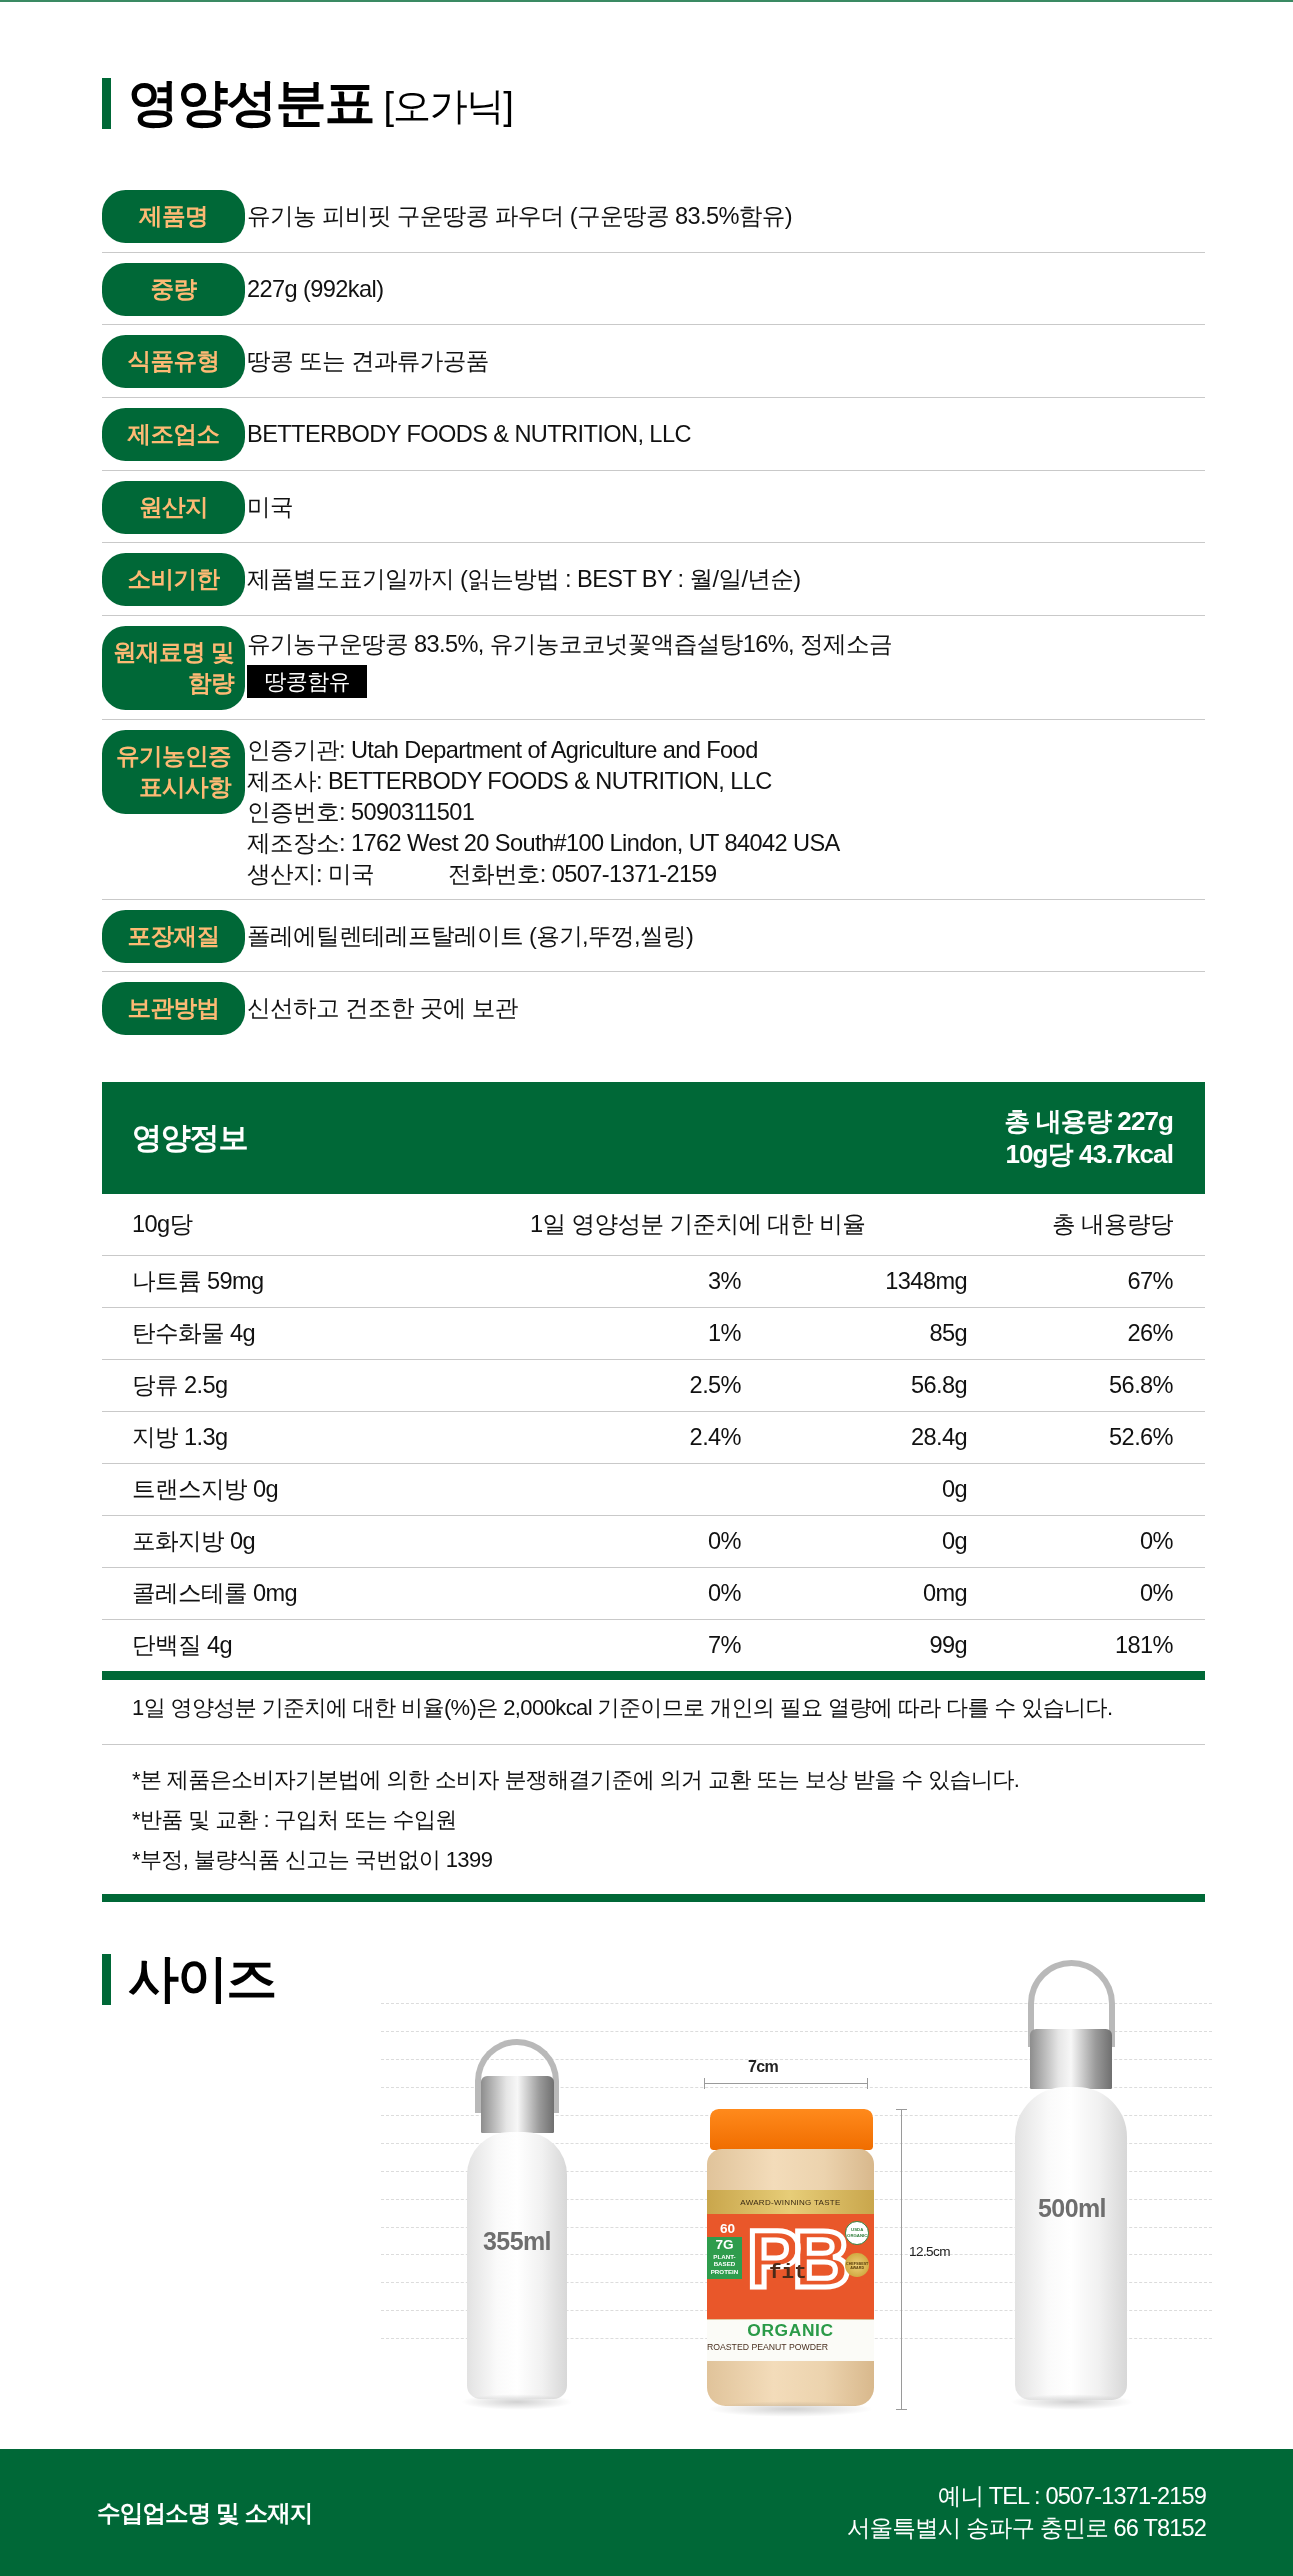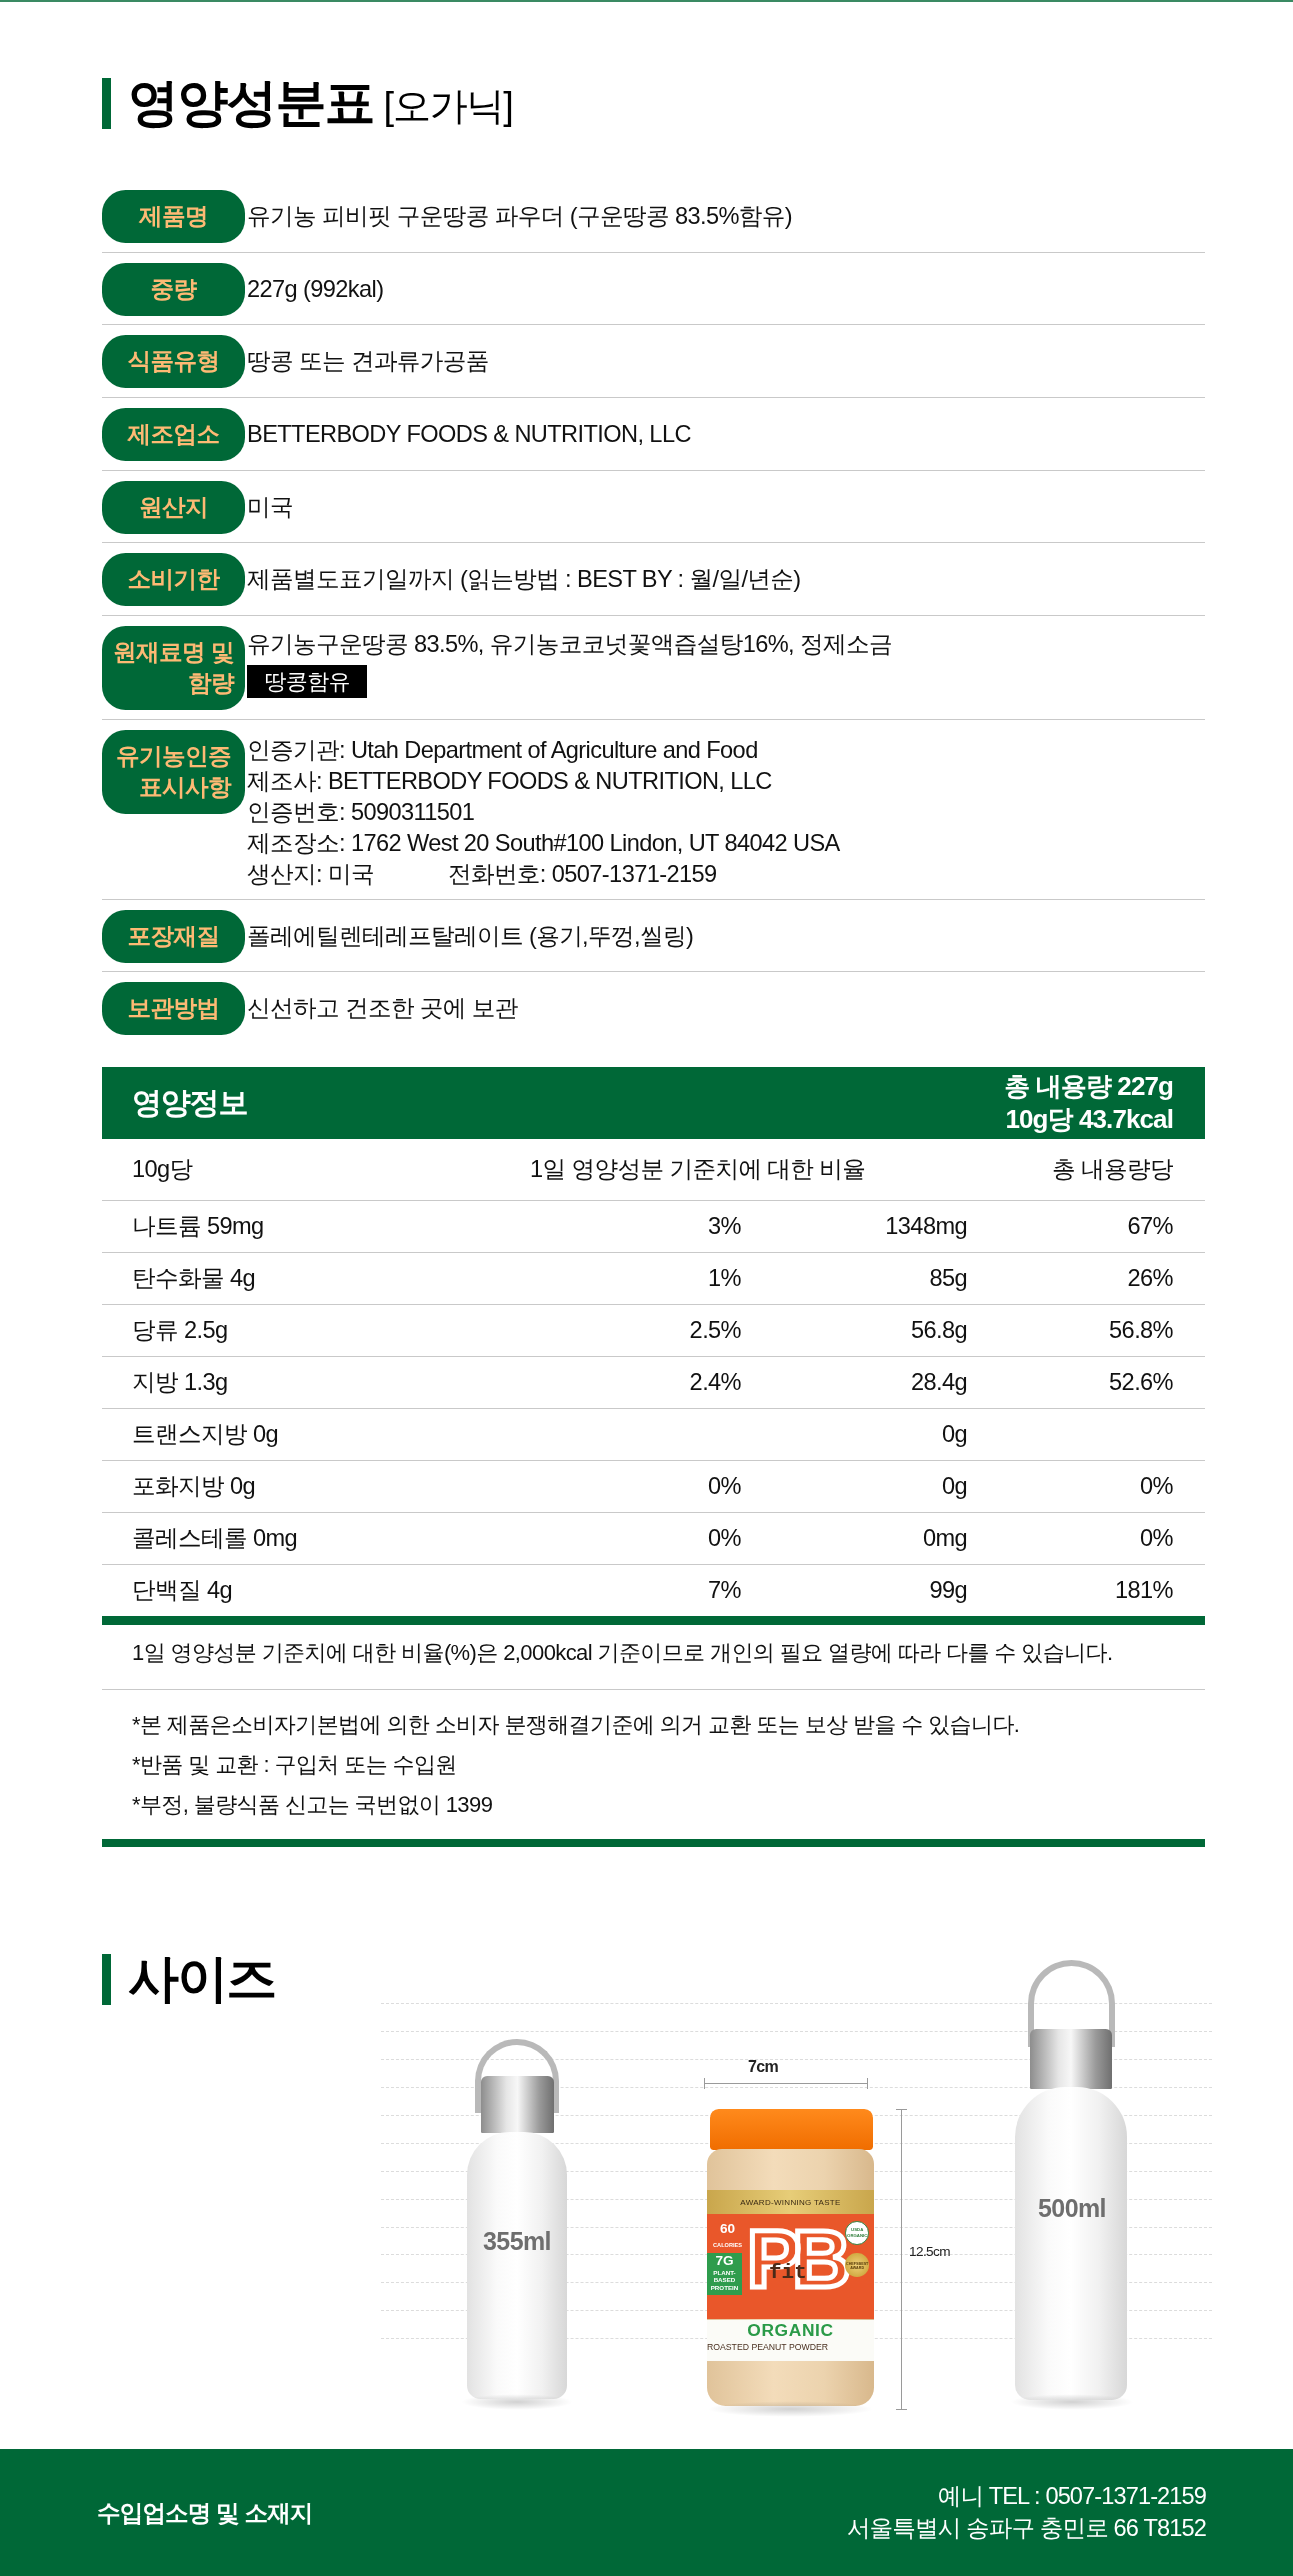--- a/index.html
+++ b/index.html
@@ -17,21 +17,21 @@
   .info-row.last { border-bottom: none; }
   .pill { flex: 0 0 143px; min-height: 53px; background: #006837; color: #fdba74; border-radius: 23.6px;
           display: flex; align-items: center; justify-content: center; text-align: right;
           font-size: 23.6px; font-weight: 700; line-height: 31px; padding: 5px 6.2px; letter-spacing: -0.6px; }
   .val { margin-left: 2px; font-size: 23.6px; line-height: 31px; color: #111; letter-spacing: -0.6px; padding-top: 11px; }
   .val .line { display: block; }
   .tag { display: inline-block; background: #000; color: #fff; font-size: 22px; padding: 1.2px 17.4px; margin-top: 5px; line-height: 31px; }
   .sp { display: inline-block; width: 74px; }
 
   .nutri { position: absolute; left: 102px; top: 1067px; width: 1103px; }
-  .nutri-head { height: 72px; background: #006837; color: #fff; display: flex; justify-content: space-between; align-items: center; padding: 0 32px 0 30px; }
+  .nutri-head { height: 112px; background: #006837; color: #fff; display: flex; justify-content: space-between; align-items: center; padding: 0 32px 0 30px; margin-top: 15px; }
   .nutri-head .ttl { font-size: 30px; font-weight: 700; letter-spacing: -1.2px; }
   .nutri-head .rt { text-align: right; font-size: 26px; font-weight: 700; line-height: 33px; letter-spacing: -0.9px; }
   .ntable { width: 100%; border-collapse: collapse; }
   .ntable td { font-size: 23.6px; letter-spacing: -0.6px; height: 52px; border-bottom: 1.9px solid #c9c9c9; color: #111; }
   .ntable tr.hdr td { height: 61px; }
   .ntable td.c1 { padding-left: 30px; width: 347px; }
   .ntable td.c2 { text-align: right; width: 292px; }
   .ntable td.c3 { text-align: right; width: 226px; }
   .ntable td.c4 { text-align: right; padding-right: 32px; }
   .ntable tr.hdr td.c2 { text-align: left; padding-left: 81px; }
@@ -266,21 +266,21 @@
     <div class="lid" style="width:163px; height:41px;"></div>
     <div class="glass" style="width:167px; height:257px; top:40px;"></div>
     <div class="band" style="width:167px; top:81px; height:25px; line-height:25px; font-size:8px;">AWARD-WINNING TASTE</div>
     <div class="label" style="width:167px; top:105px; height:105px;"></div>
     <div class="pb" style="left:40px; top:107px; font-size:81px; line-height:87px;">PB</div>
     <div class="fit" style="left:62px; top:152px; font-size:21px;font-family:Liberation Mono, monospace;">fit</div>
     <div class="cal" style="top:112px; width:31px; font-size:13.6px;">
       <span>60</span>
       <small>CALORIES</small>
     </div>
-    <div class="prot" style="top:144px; width:35px; height:42px; font-size:13.6px; line-height:16px;">
+    <div class="prot" style="top:128px; width:35px; height:42px; font-size:13.6px; line-height:16px;">
       <span>7G</span>
       <small>PLANT-BASED PROTEIN</small>
     </div>
     <div class="usda" style="top:112px; right:5px; width:23.6px; height:23.6px; font-size:4.3px; padding-top:5px;">USDA ORGANIC</div>
     <div class="award" style="top:144px; right:5px; width:23.6px; height:23.6px; font-size:3.7px; padding-top:8.7px;">CHEFSBEST AWARD</div>
     <div class="white" style="width:167px; top:211px; height:41px;"></div>
     <div class="org" style="width:167px; top:211px; font-size:17.4px;">ORGANIC</div>
     <div class="rpp" style="width:167px; top:233px; font-size:8.7px;">ROASTED PEANUT POWDER</div>
     <div class="shadow" style="left:0; top:292px; width:167px;"></div>
   </div>

